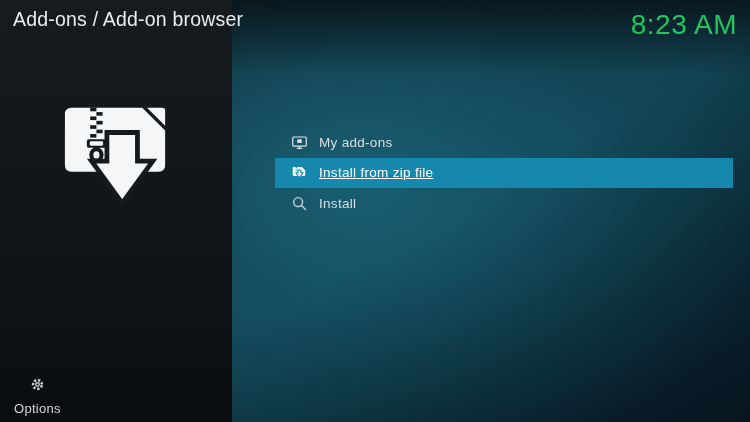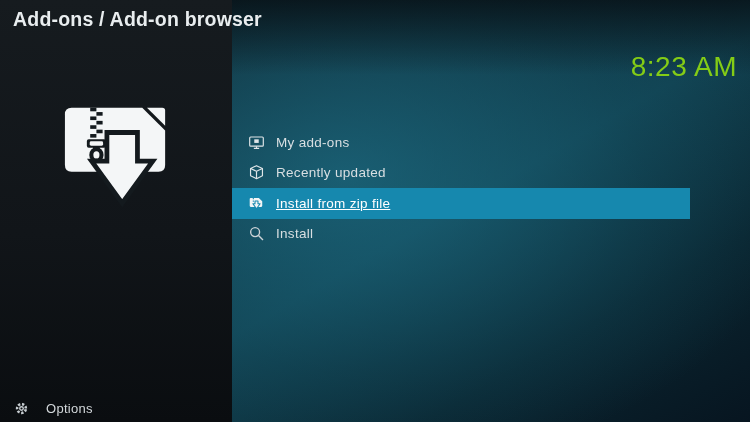--- a/index.html
+++ b/index.html
@@ -10,35 +10,35 @@
     background-image:
       linear-gradient(to bottom, rgba(6,11,15,0.72) 0px, rgba(6,11,15,0) 75px),
       radial-gradient(ellipse 620px 400px at 46% 42%, rgba(30,114,138,0.65) 0%, rgba(22,90,110,0.30) 48%, rgba(10,40,52,0) 74%),
       linear-gradient(150deg, #0e1a21 0%, #10323e 35%, #11404f 55%, #0a2530 78%, #071520 100%);
   }
   .left-panel{
     position:absolute;left:0;top:0;width:232px;height:422px;
     background:linear-gradient(180deg,#161b1f 0%,#111519 55%,#0a0d10 100%);
   }
   .header{position:absolute;top:8px;left:13px;z-index:3;}
-  .page-title{font-size:19.5px;font-weight:700;color:#e9edef;letter-spacing:0.2px;}
+  .page-title{font-size:19.5px;font-weight:400;color:#e9edef;letter-spacing:0.2px;}
   .sub{margin-top:3px;font-size:12px;color:#929ba1;letter-spacing:0.2px;}
   .sub .sep{padding:0 5px;color:#7f898f;}
   .clock{
     position:absolute;top:9px;right:13px;z-index:3;
-    font-size:28px;font-weight:300;color:#84cc16;letter-spacing:0.5px;margin-top:42px;
+    font-size:28px;font-weight:300;color:#22c55e;letter-spacing:0.5px;
   }
   .artwork{position:absolute;left:63px;top:100px;width:105px;height:107px;z-index:2;}
-  .menu{position:absolute;left:232px;top:127px;width:458px;z-index:2;}
+  .menu{position:absolute;left:232px;top:127px;width:458px;z-index:2;padding-left:43px;}
   .menu-item{height:30.5px;display:flex;align-items:center;padding-left:16px;gap:11px;box-sizing:border-box;}
   .menu-item.selected{background:var(--highlight,#1688ae);}
   .menu-item .mi{width:17px;height:17px;flex:0 0 17px;}
   .menu-item .label{font-size:13.5px;color:#d9dfe2;font-weight:400;letter-spacing:0.3px;}
   .menu-item.selected .label{color:#ffffff;text-decoration:underline;}
-  .footer{position:absolute;left:14px;bottom:6px;display:flex;align-items:center;gap:17px;z-index:3;}
+  .footer{position:absolute;left:14px;bottom:6px;display:flex;align-items:center;gap:9px;z-index:3;flex-direction:column;}
   .footer .gi{width:15px;height:15px;}
   .options-label{font-size:13px;color:#d3d8db;letter-spacing:0.3px;}
 </style>
 </head>
 <body>
 
 <div class="left-panel"></div>
 
 <div class="header">
   <div class="page-title">Add-ons / Add-on browser</div>
@@ -70,28 +70,20 @@
 
   <div class="menu-item">
     <svg class="mi" viewBox="0 0 16 16">
       <rect x="1.6" y="2.8" width="12.8" height="8.6" rx="0.9" fill="none" stroke="#dfe5e8" stroke-width="1.1"></rect>
       <rect x="5.9" y="5" width="4.2" height="3.4" fill="#dfe5e8"></rect>
       <path d="M5.5 13.6h5M8 11.6v1.8" stroke="#dfe5e8" stroke-width="1.1"></path>
     </svg>
     <span class="label">My add-ons</span>
   </div>
 
-  <div class="menu-item">
-    <svg class="mi" viewBox="0 0 16 16" fill="none" stroke="#dfe5e8" stroke-width="1.1" stroke-linejoin="round">
-      <path d="M8 1.6 13.6 4.2 8 6.8 2.4 4.2Z"></path>
-      <path d="M2.4 4.2v6.9L8 13.8l5.6-2.7V4.2"></path>
-      <path d="M8 6.8v7"></path>
-    </svg>
-    <span class="label">Recently updated</span>
-  </div>
 
 
   <div class="menu-item selected">
     <svg class="mi" viewBox="0 0 16 16">
       <path d="M2.6 2.8h7.6l3.2 3v4.4a1 1 0 0 1-1 1H2.6a1 1 0 0 1-1-1V3.8a1 1 0 0 1 1-1z" fill="#f2f5f6"></path>
       <path d="M5 2.8v4.2" stroke="#1688ae" stroke-width="1" stroke-dasharray="1.3 1"></path>
       <path d="M6.6 5.6h2.8v2.6h2L8 12.9 4.6 8.2h2z" fill="#f2f5f6" stroke="#1688ae" stroke-width="1" stroke-linejoin="round"></path>
     </svg>
     <span class="label">Install from zip file</span>
   </div>

